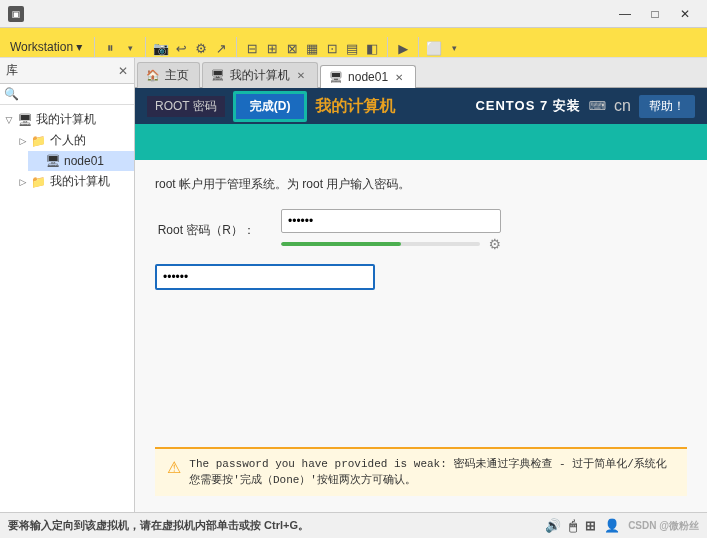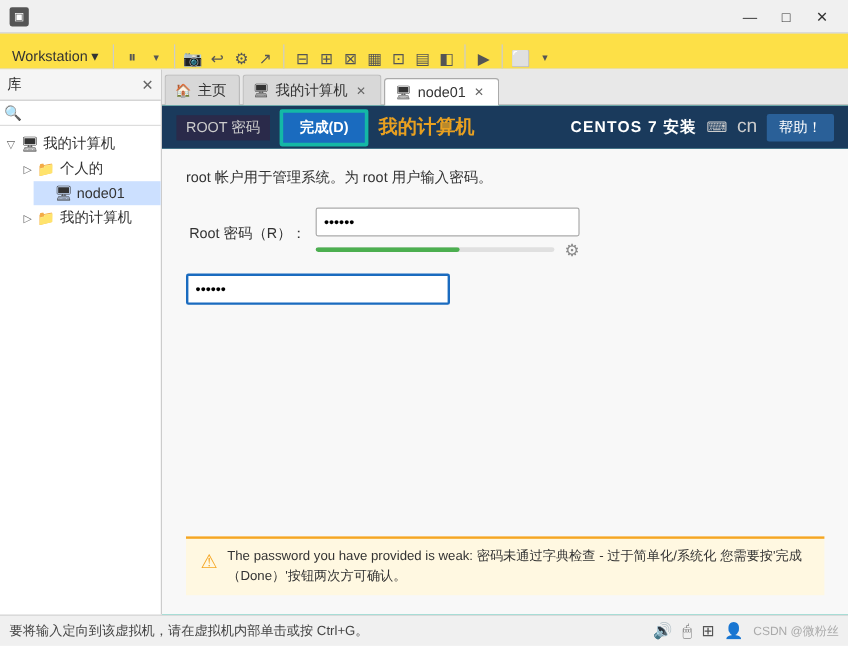--- a/index.html
+++ b/index.html
@@ -277,30 +277,31 @@
     }
 
     
     .form-area {
       flex: 1;
       background: #f8f8f8;
       padding: 16px 20px;
       display: flex;
       flex-direction: column;
       gap: 12px;
+      margin-top: 36px;
     }
     .form-description {
       color: #333;
       font-size: 12px;
       margin-bottom: 4px;
     }
     .form-row {
       display: flex;
       align-items: center;
-      gap: 8px;
+      gap: 26px;
     }
     .form-label {
       width: 100px;
       text-align: right;
       color: #333;
       font-size: 12px;
     }
     .form-input-wrapper {
       flex: 1;
       max-width: 220px;
@@ -347,33 +348,35 @@
     .warning-icon {
       color: #f5a623;
       font-size: 16px;
       flex-shrink: 0;
       margin-top: 1px;
     }
     .warning-text {
       color: #333;
       font-size: 11px;
       line-height: 1.4;
+      font-family: Liberation Mono, monospace;
     }
 
     
     .status-bar {
       height: 26px;
       background: #f0f0f0;
       border-top: 1px solid #ccc;
       display: flex;
       align-items: center;
       justify-content: space-between;
       padding: 0 8px;
       font-size: 11px;
       color: #444;
+      font-weight: bold;
     }
     .status-right {
       display: flex;
       align-items: center;
       gap: 8px;
     }
     .status-icon {
       font-size: 13px;
       color: #555;
     }

